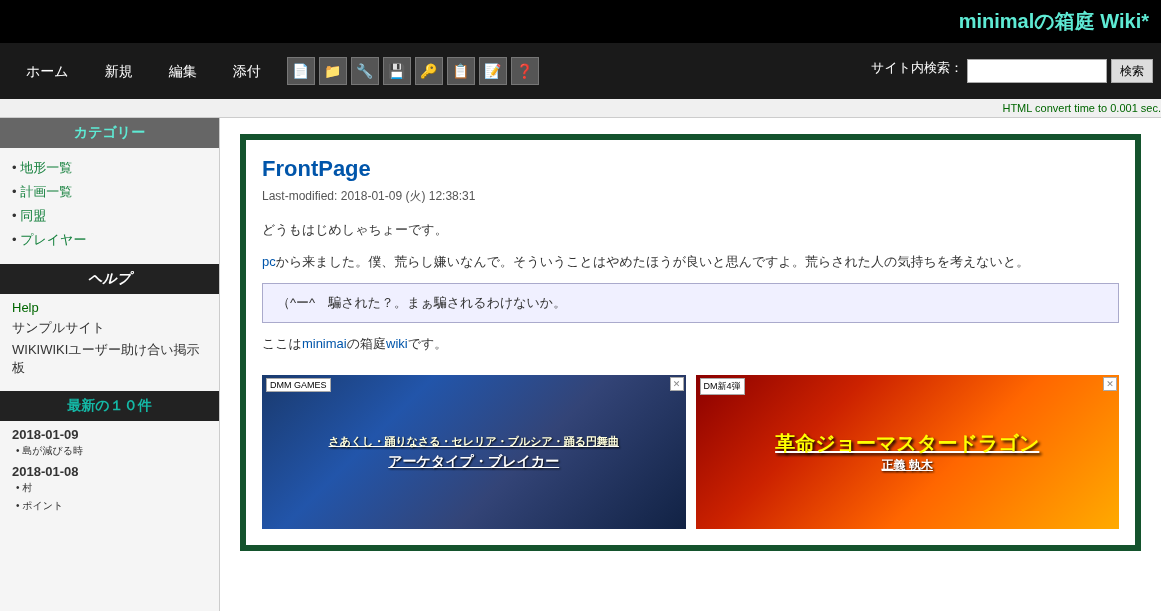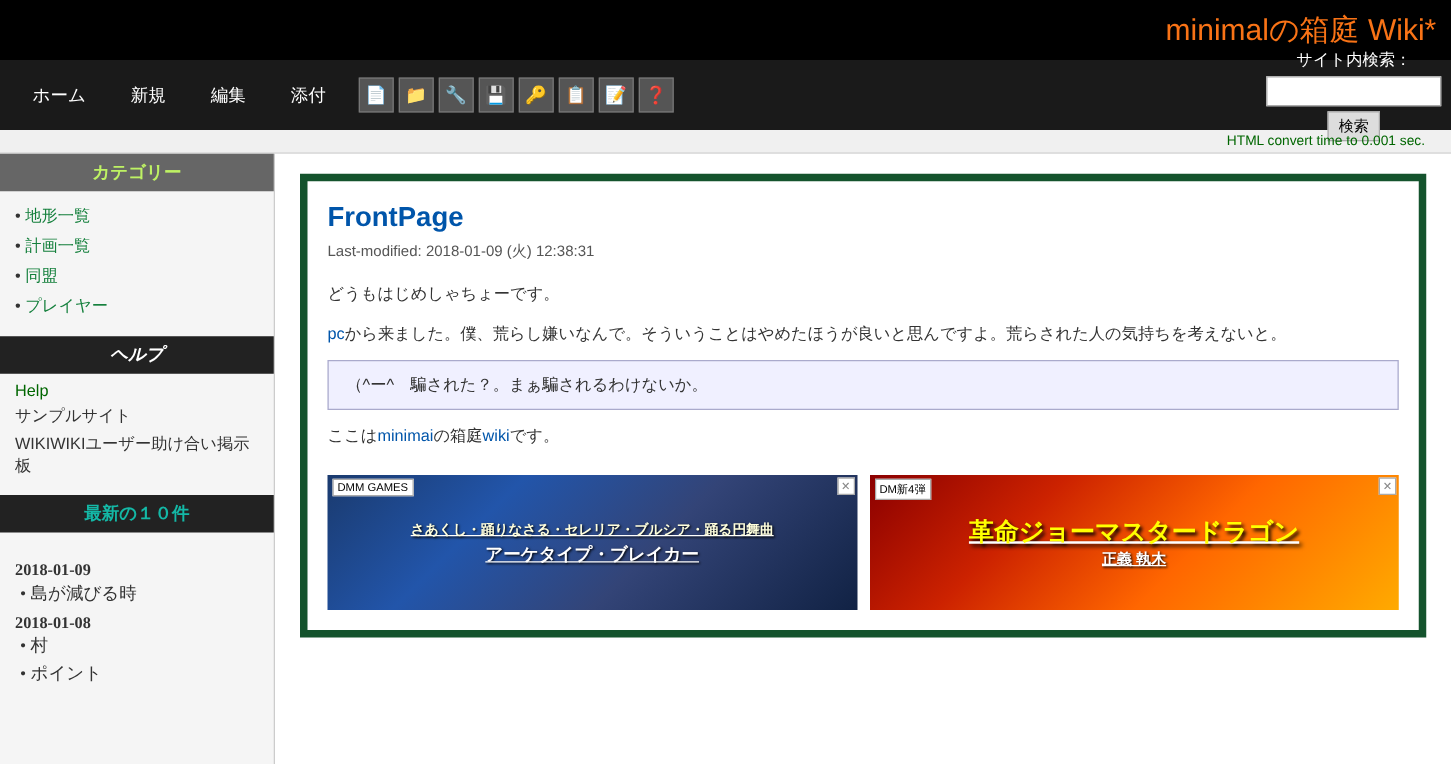--- a/index.html
+++ b/index.html
@@ -5,23 +5,23 @@
     * { margin: 0; padding: 0; box-sizing: border-box; }
     body { font-family: 'MS Gothic', 'Meiryo', sans-serif; font-size: 13px; background: #fff; color: #333; }
 
     
     #title-bar {
       background: #000;
       text-align: right;
       padding: 8px 12px;
     }
     #title-bar span {
-      color: #f97316;
-      font-size: 24px;
-      font-weight: normal;
+      color: #5eead4;
+      font-size: 20px;
+      font-weight: bold;
     }
 
     
     #nav-bar {
       background: #1a1a1a;
       display: flex;
       align-items: center;
       padding: 0 8px;
       height: 56px;
     }
@@ -50,25 +50,23 @@
       height: 28px;
       display: flex;
       align-items: center;
       justify-content: center;
       cursor: pointer;
       font-size: 14px;
     }
     .search-area {
       margin-left: auto;
       display: flex;
-      align-items: center;
       gap: 4px;
       color: #fff;
       font-size: 13px;
-      flex-direction: column;
     }
     .search-area input {
       width: 140px;
       height: 24px;
       padding: 0 4px;
       border: 1px solid #aaa;
       background: #fff;
     }
     .search-area button {
       background: #ddd;
@@ -76,21 +74,21 @@
       height: 24px;
       padding: 0 8px;
       cursor: pointer;
       font-size: 12px;
     }
 
     
     #convert-bar {
       background: #f0f0f0;
       text-align: right;
-      padding: 3px 21px;
+      padding: 3px 0;
       font-size: 11px;
       color: #006600;
       border-bottom: 1px solid #ccc;
     }
 
     
     #main-layout {
       display: flex;
       min-height: 500px;
     }
@@ -98,21 +96,21 @@
     
     #sidebar {
       width: 220px;
       min-width: 220px;
       background: #f5f5f5;
       border-right: 1px solid #ccc;
       padding: 0 0 16px 0;
     }
     .sidebar-section-header {
       background: #666;
-      color: #bef264;
+      color: #5eead4;
       text-align: center;
       padding: 6px 0;
       font-size: 14px;
       font-weight: bold;
     }
     .sidebar-list {
       list-style: none;
       padding: 8px 12px;
     }
     .sidebar-list li {
@@ -157,36 +155,35 @@
     .sidebar-recent-header {
       background: #222;
       color: #14b8a6;
       text-align: center;
       padding: 6px 0;
       font-size: 14px;
       font-weight: bold;
       margin-top: 8px;
     }
     .sidebar-recent {
-      padding: 18px 12px;
-      font-family: Liberation Serif, serif;
+      padding: 2px 12px;
     }
     .recent-date {
       color: #333;
       font-size: 13px;
       font-weight: bold;
       margin-top: 4px;
     }
     .recent-items {
       list-style: none;
       padding-left: 4px;
     }
     .recent-items li {
       padding: 2px 0;
-      font-size: 14px;
+      font-size: 10px;
     }
     .recent-items li::before {
       content: '• ';
       color: #333;
     }
     .recent-items li a {
       color: #333;
       text-decoration: none;
     }
 
@@ -230,21 +227,21 @@
       font-size: 13px;
       color: #333;
     }
     .ads-row {
       display: flex;
       gap: 10px;
       margin-top: 20px;
     }
     .ad-placeholder {
       flex: 1;
-      height: 108px;
+      height: 154px;
       background: #ddd;
       display: flex;
       align-items: center;
       justify-content: center;
       font-size: 11px;
       color: #888;
       position: relative;
       overflow: hidden;
     }
     .ad-left {

